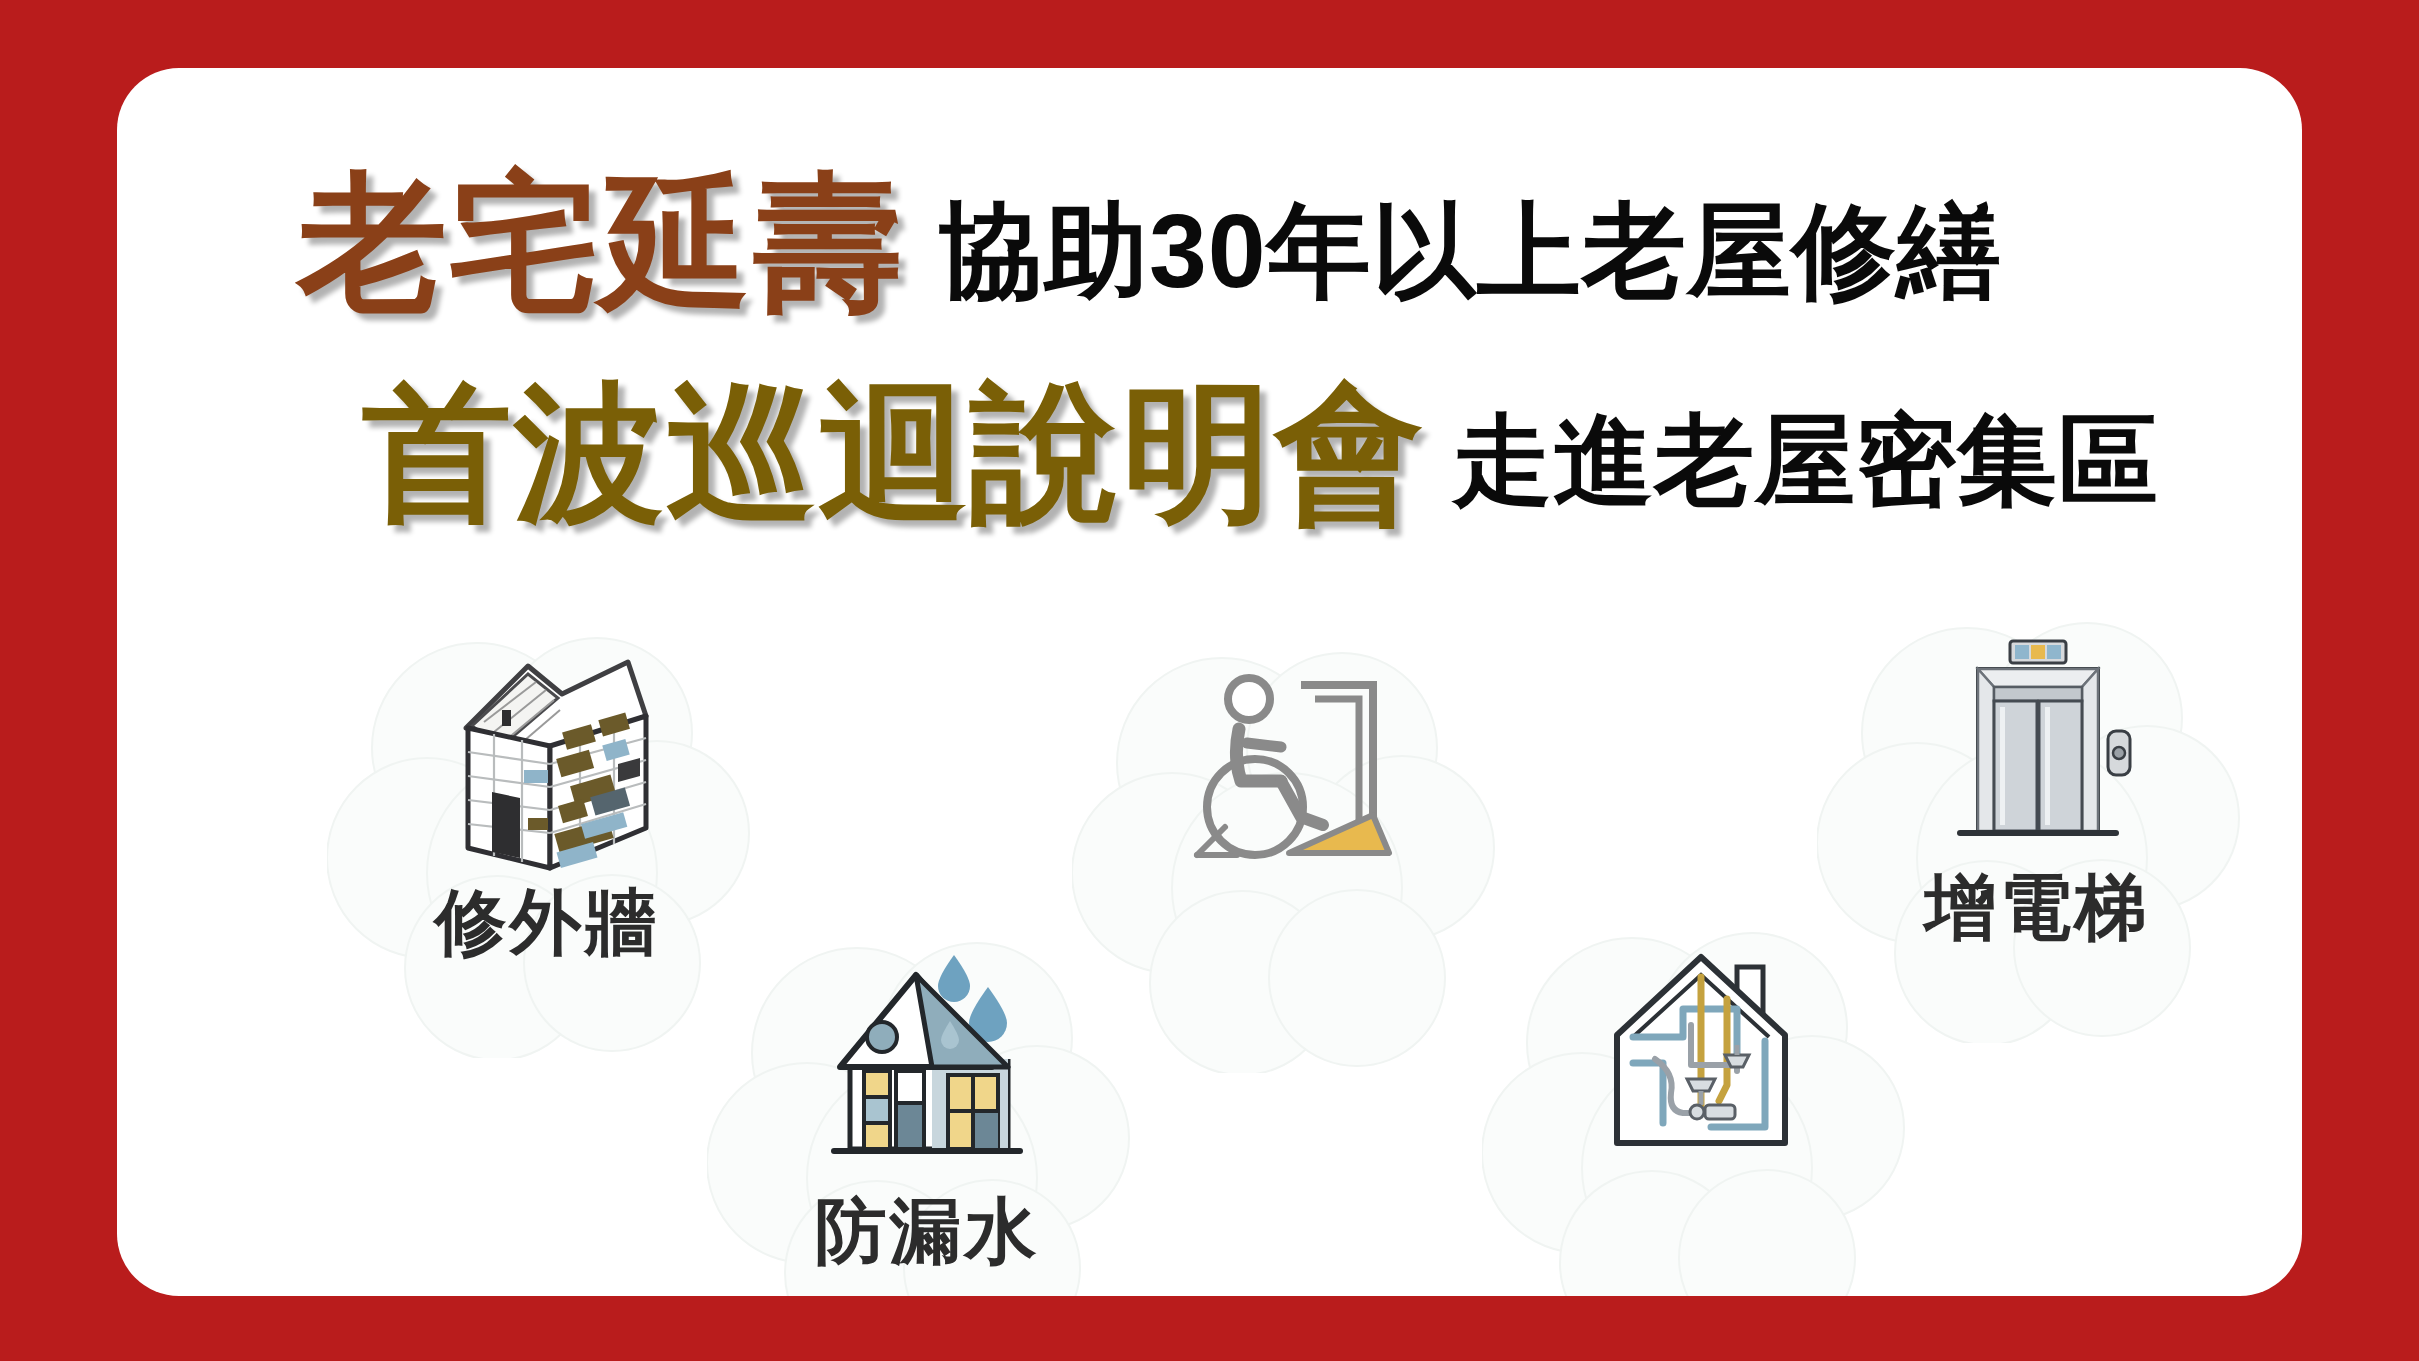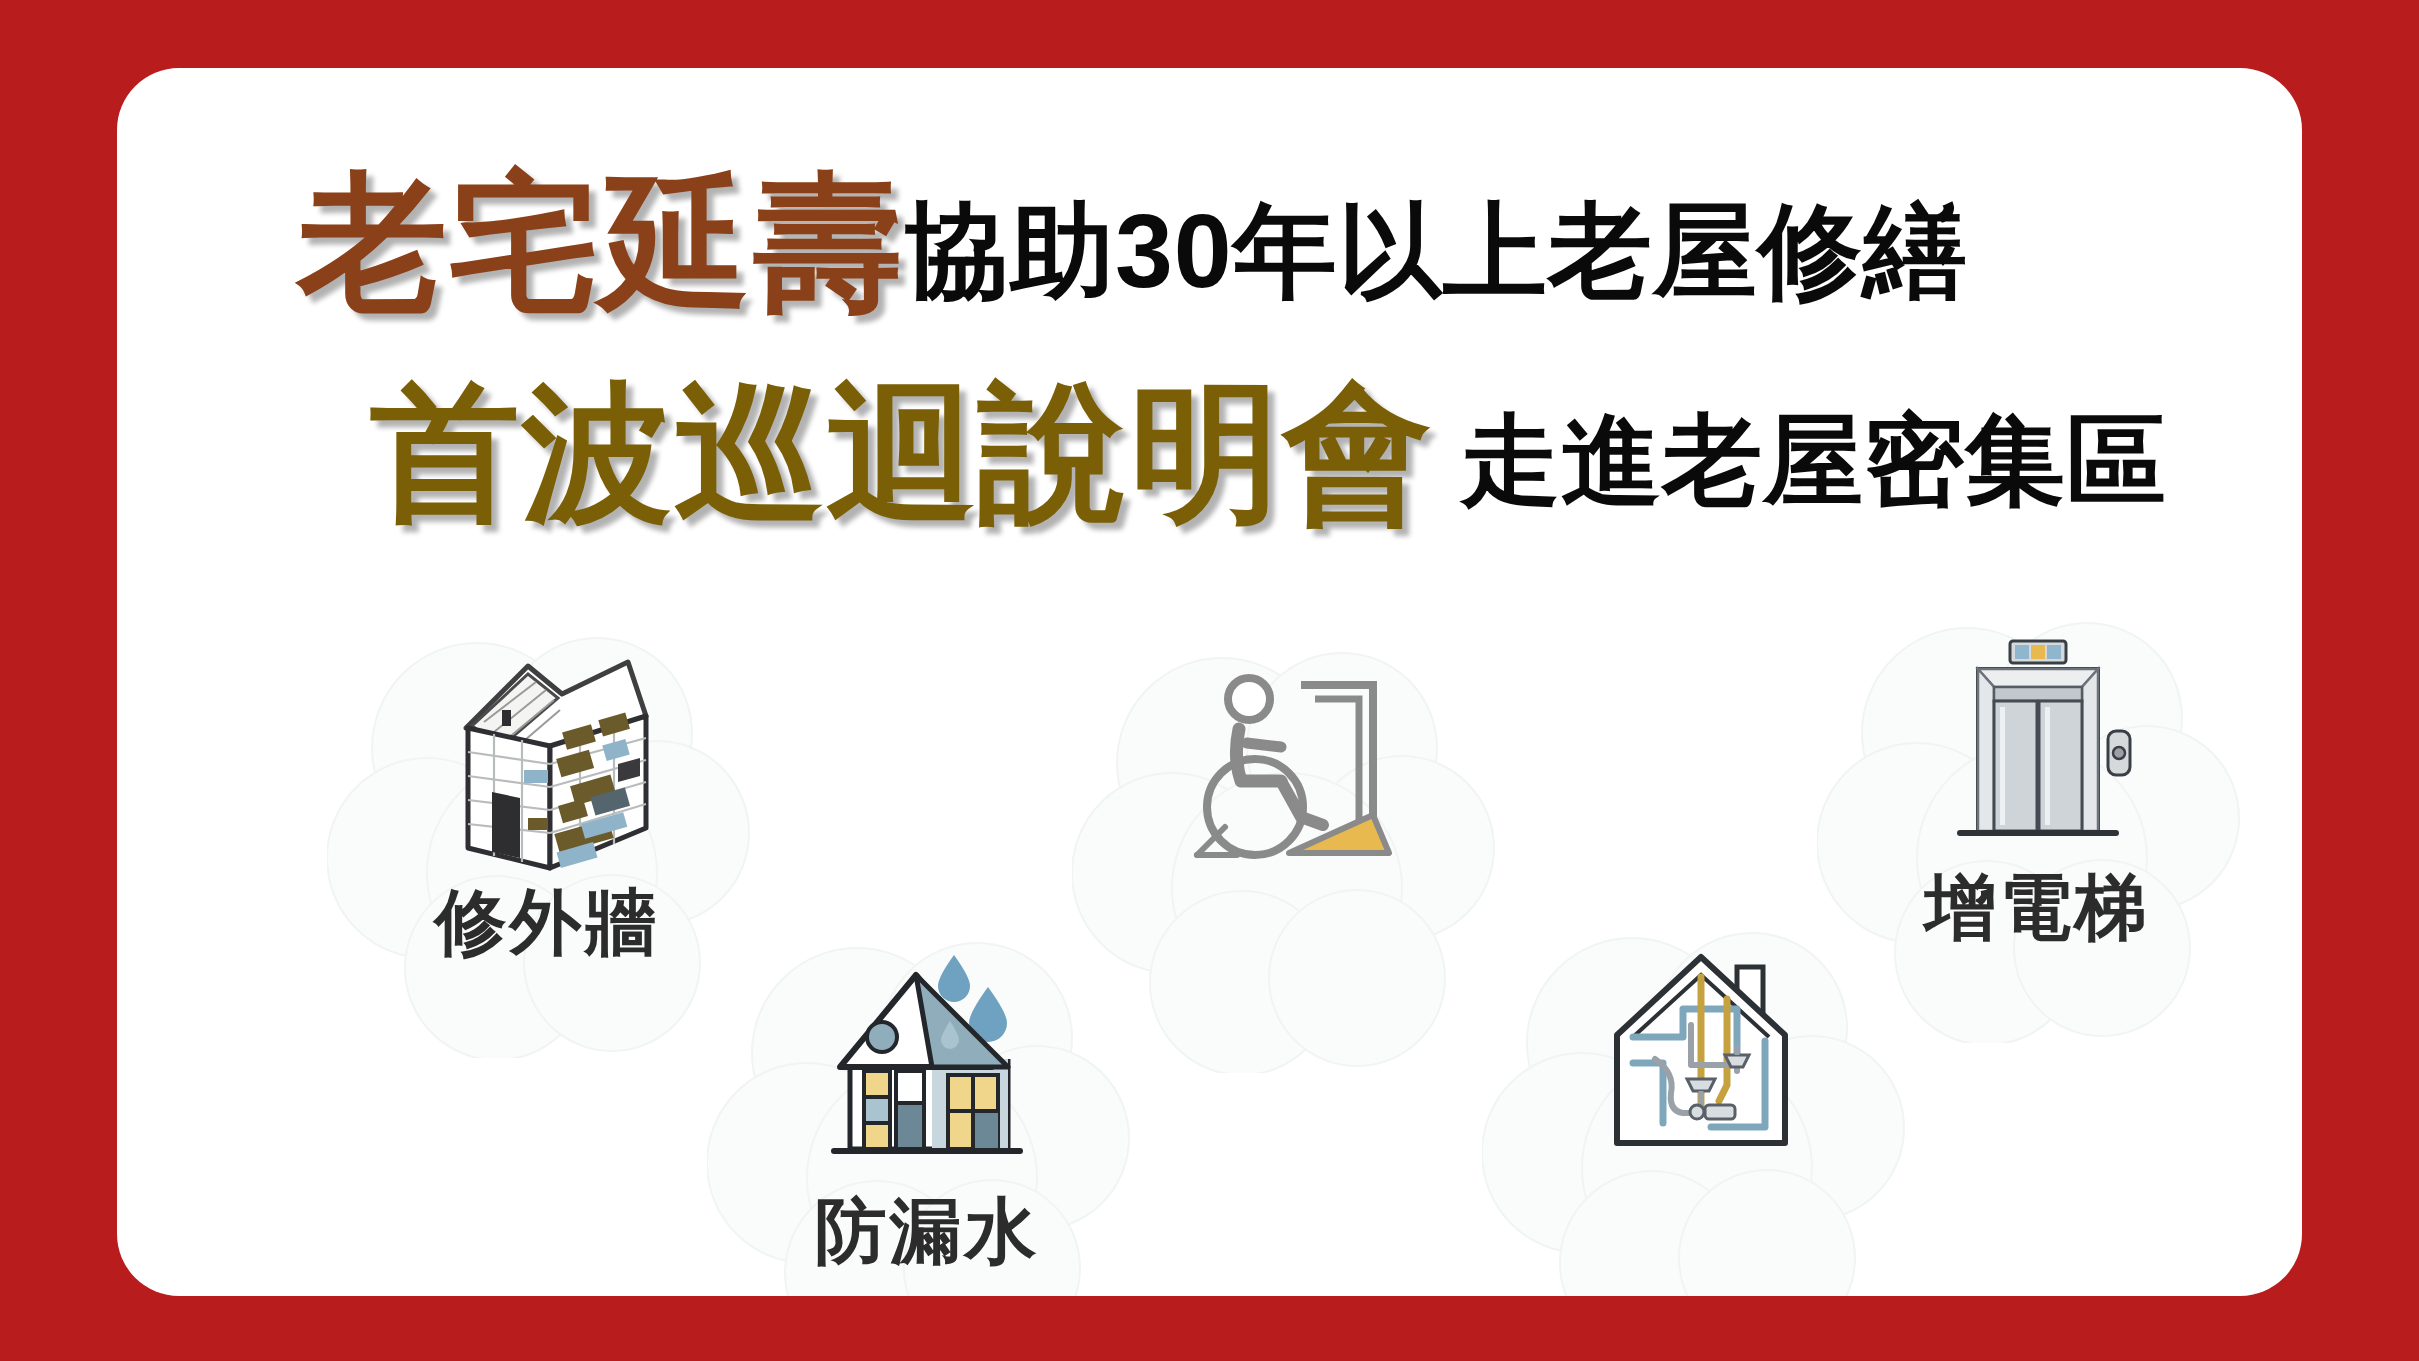--- a/index.html
+++ b/index.html
@@ -57,28 +57,28 @@
     line-height: 1.0;
     text-shadow: 7px 7px 5px rgba(0,0,0,0.30);
   }
   .hl-gold {
     font-size: 150px;
     font-weight: bold;
     color: #7a5f06;
     letter-spacing: 2px;
     line-height: 1.0;
     text-shadow: 7px 7px 5px rgba(0,0,0,0.30);
-    margin-left: 8px;
   }
   .hl-sub {
     font-size: 104px;
     font-weight: bold;
     color: #0a0a0a;
     letter-spacing: 1px;
     line-height: 1.0;
+    margin-left: 34px;
     position: relative;
     top: -8px;
   }
   .row-2 .hl-sub {
     font-size: 100px;
     margin-left: 26px;
     top: -10px;
   }
 
   

